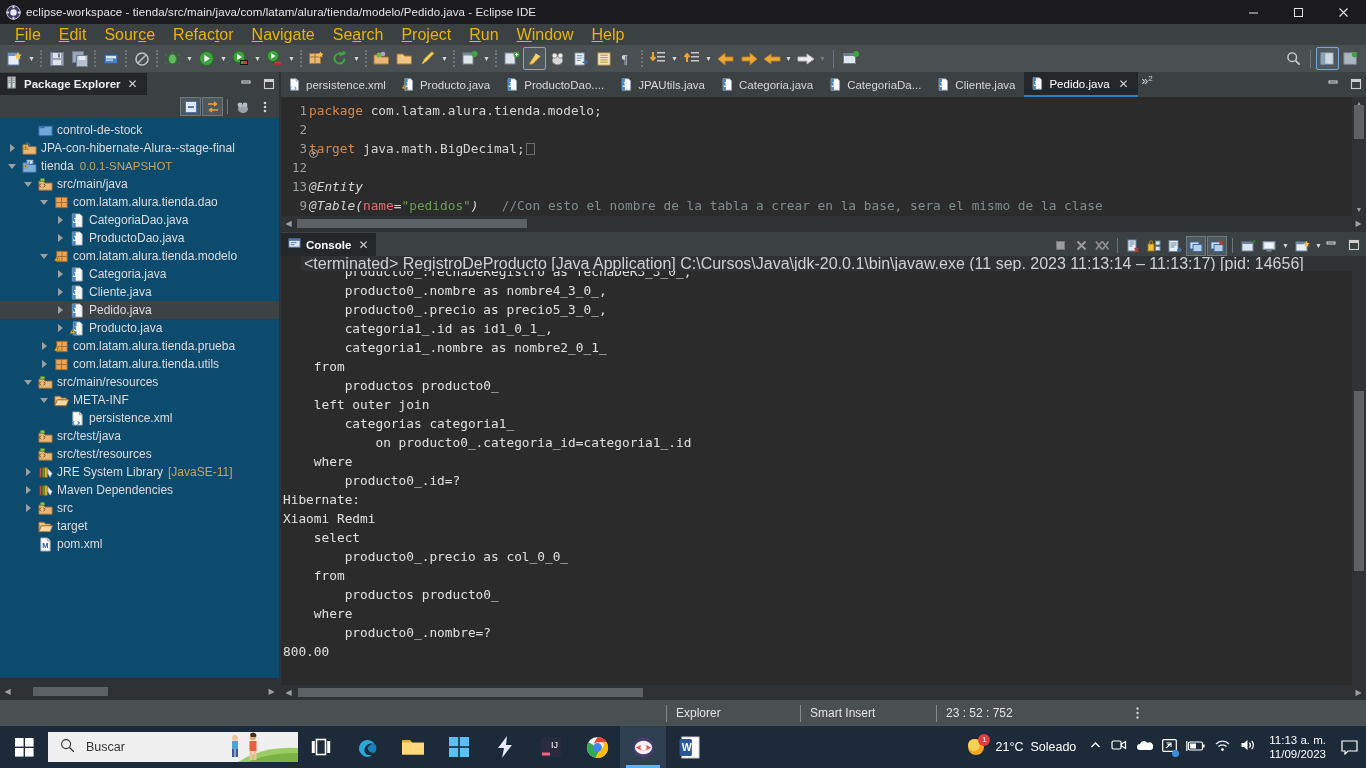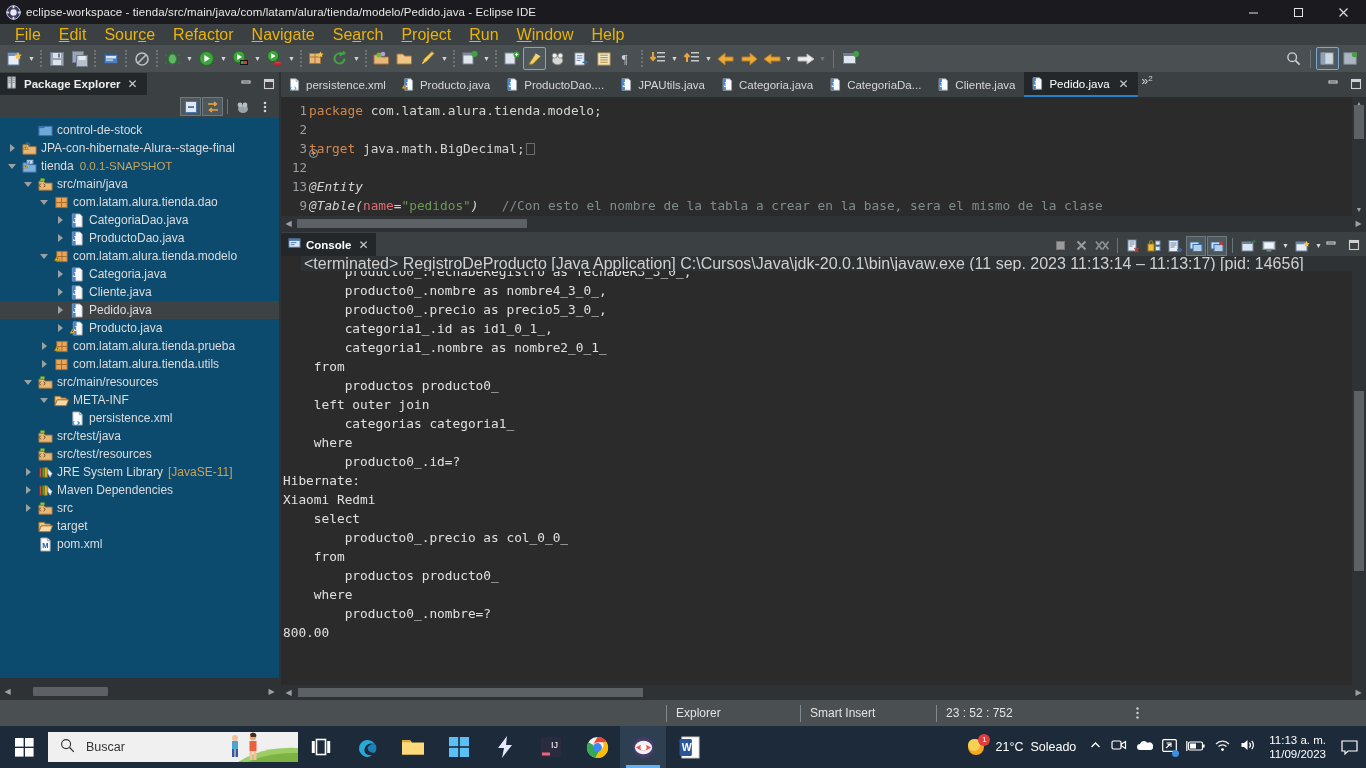--- a/index.html
+++ b/index.html
@@ -1121,20 +1121,21 @@
     <div class="cn-body" id="console-output">
       <div class="cn-line" style="margin-top: -9px;">        producto0_.fechaDeRegistro as fechaDeR3_3_0_,</div>
         <div class="cn-line">        producto0_.nombre as nombre4_3_0_,</div>
         <div class="cn-line">        producto0_.precio as precio5_3_0_,</div>
         <div class="cn-line">        categoria1_.id as id1_0_1_,</div>
         <div class="cn-line">        categoria1_.nombre as nombre2_0_1_</div>
         <div class="cn-line">    from</div>
         <div class="cn-line">        productos producto0_</div>
         <div class="cn-line">    left outer join</div>
         <div class="cn-line">        categorias categoria1_</div>
+        <div class="cn-line">            on producto0_.categoria_id=categoria1_.id</div>
         <div class="cn-line">    where</div>
         <div class="cn-line">        producto0_.id=?</div>
         <div class="cn-line">Hibernate:</div>
         <div class="cn-line">Xiaomi Redmi</div>
         <div class="cn-line">    select</div>
         <div class="cn-line">        producto0_.precio as col_0_0_</div>
         <div class="cn-line">    from</div>
         <div class="cn-line">        productos producto0_</div>
         <div class="cn-line">    where</div>
         <div class="cn-line">        producto0_.nombre=?</div>

